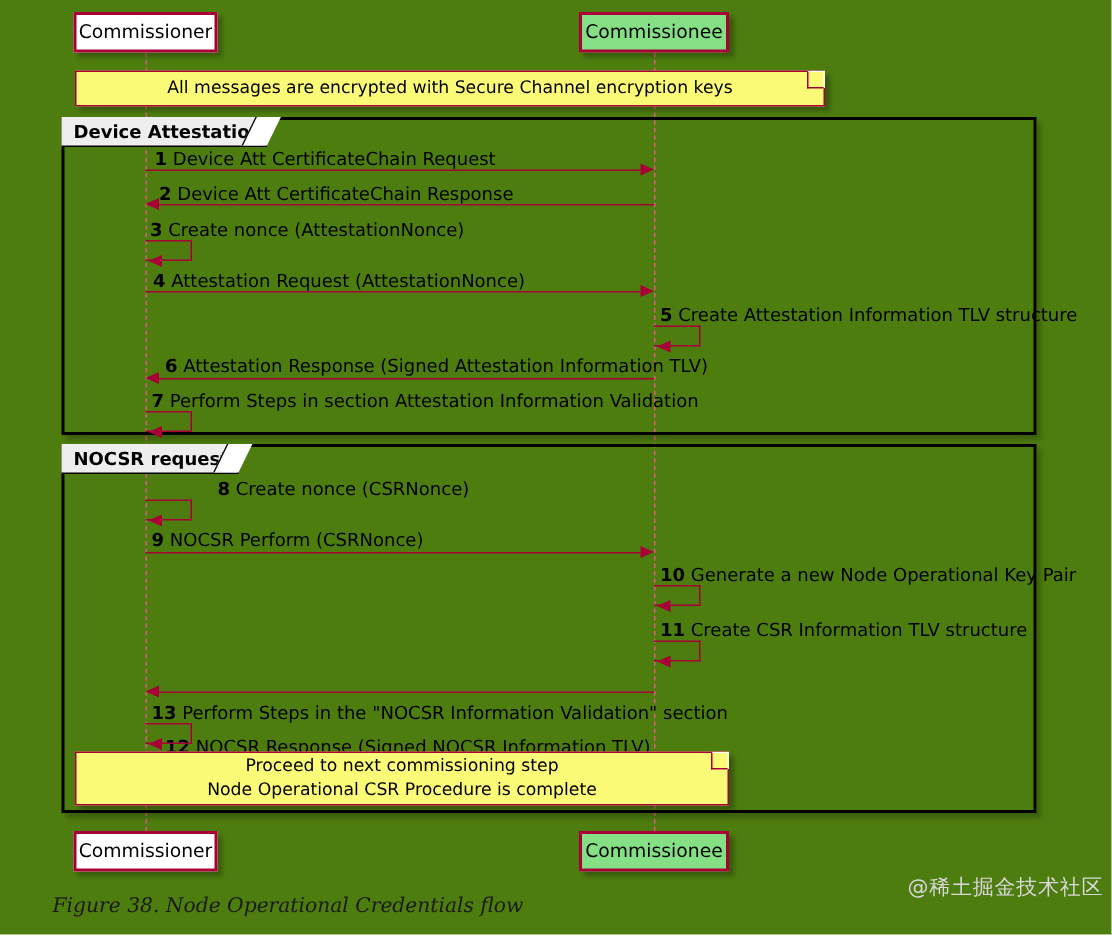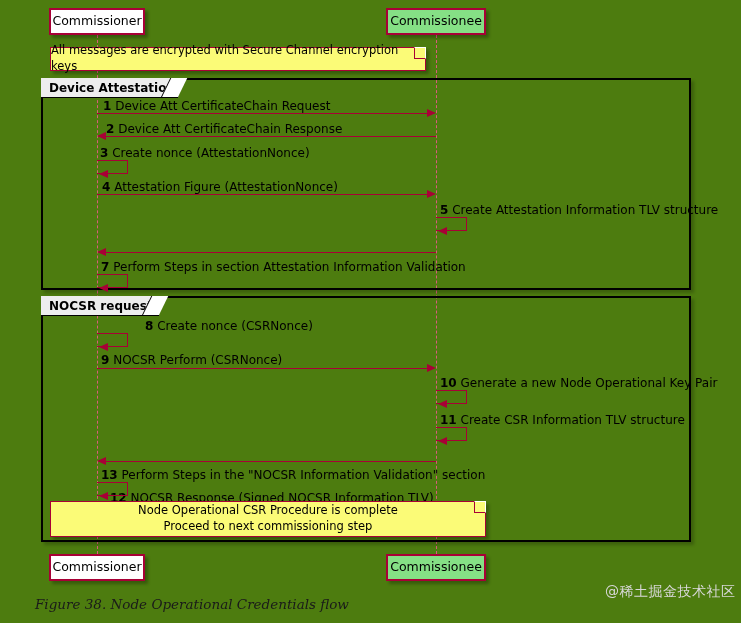--- a/index.html
+++ b/index.html
@@ -173,21 +173,21 @@
   <div class="lifeline" style="left:97px; top:35px; height:519px;"></div>
   <div class="lifeline" style="left:436px; top:35px; height:519px;"></div>
 
   <div class="participant" style="left:49px; top:8px; width:96px; height:27px;">
     <span>Commissioner</span>
   </div>
   <div class="participant green" style="left:386px; top:8px; width:100px; height:27px;">
     <span>Commissionee</span>
   </div>
 
-  <div class="note" style="left:50px; top:47px; width:376px; height:24px;">
+  <div class="note" style="left:50px; top:47px; width:500px; height:24px;">
     <div class="fold-mask"></div>
     <div class="fold"></div>
     <span class="note-line">All messages are encrypted with Secure Channel encryption keys</span>
   </div>
 
   <div class="frame" style="left:41px; top:78px; width:650px; height:212px;"></div>
   <div class="frame-label" style="left:41px; top:78px; width:137px; height:20px;">
     <span>Device Attestation</span>
     <span class="cut"></span>
   </div>
@@ -208,32 +208,36 @@
 
   <div class="msg-text" style="left:100px; top:147px;">
     <b>3</b>
     <span>Create nonce (AttestationNonce)</span>
   </div>
   <div class="self-loop" style="left:97px; top:160px; width:31px; height:14px;"></div>
   <div class="arrow-left" style="left:99px; top:169.5px;"></div>
 
   <div class="msg-text" style="left:102px; top:181px;">
     <b>4</b>
-    <span>Attestation Figure (AttestationNonce)</span>
+    <span>Attestation Request (AttestationNonce)</span>
   </div>
   <div class="msg-line" style="left:97px; top:194px; width:330px;"></div>
   <div class="arrow-right" style="left:427px; top:189.5px;"></div>
 
   <div class="msg-text" style="left:440px; top:204px;">
     <b>5</b>
     <span>Create Attestation Information TLV structure</span>
   </div>
   <div class="self-loop" style="left:436px; top:217px; width:31px; height:14px;"></div>
   <div class="arrow-left" style="left:438px; top:226.5px;"></div>
 
+  <div class="msg-text" style="left:110px; top:238px;">
+    <b>6</b>
+    <span>Attestation Response (Signed Attestation Information TLV)</span>
+  </div>
   <div class="msg-line" style="left:106px; top:252px; width:330px;"></div>
   <div class="arrow-left" style="left:97px; top:247.5px;"></div>
 
   <div class="msg-text" style="left:101px; top:261px;">
     <b>7</b>
     <span>Perform Steps in section Attestation Information Validation</span>
   </div>
   <div class="self-loop" style="left:97px; top:274px; width:31px; height:14px;"></div>
   <div class="arrow-left" style="left:99px; top:283.5px;"></div>
 
@@ -281,22 +285,22 @@
   <div class="msg-text" style="left:101px; top:469px;">
     <b>13</b>
     <span>Perform Steps in the "NOCSR Information Validation" section</span>
   </div>
   <div class="self-loop" style="left:97px; top:482px; width:31px; height:14px;"></div>
   <div class="arrow-left" style="left:99px; top:491.5px;"></div>
 
   <div class="note" style="left:50px; top:501px; width:436px; height:36px;">
     <div class="fold-mask"></div>
     <div class="fold"></div>
+    <span class="note-line">Proceed to next commissioning step</span>
     <span class="note-line">Node Operational CSR Procedure is complete</span>
-    <span class="note-line">Proceed to next commissioning step</span>
   </div>
 
   <div class="participant" style="left:49px; top:554px; width:96px; height:27px;">
     <span>Commissioner</span>
   </div>
   <div class="participant green" style="left:386px; top:554px; width:100px; height:27px;">
     <span>Commissionee</span>
   </div>
 
   <div class="caption" style="left:35px; top:596px;">Figure 38. Node Operational Credentials flow</div>

